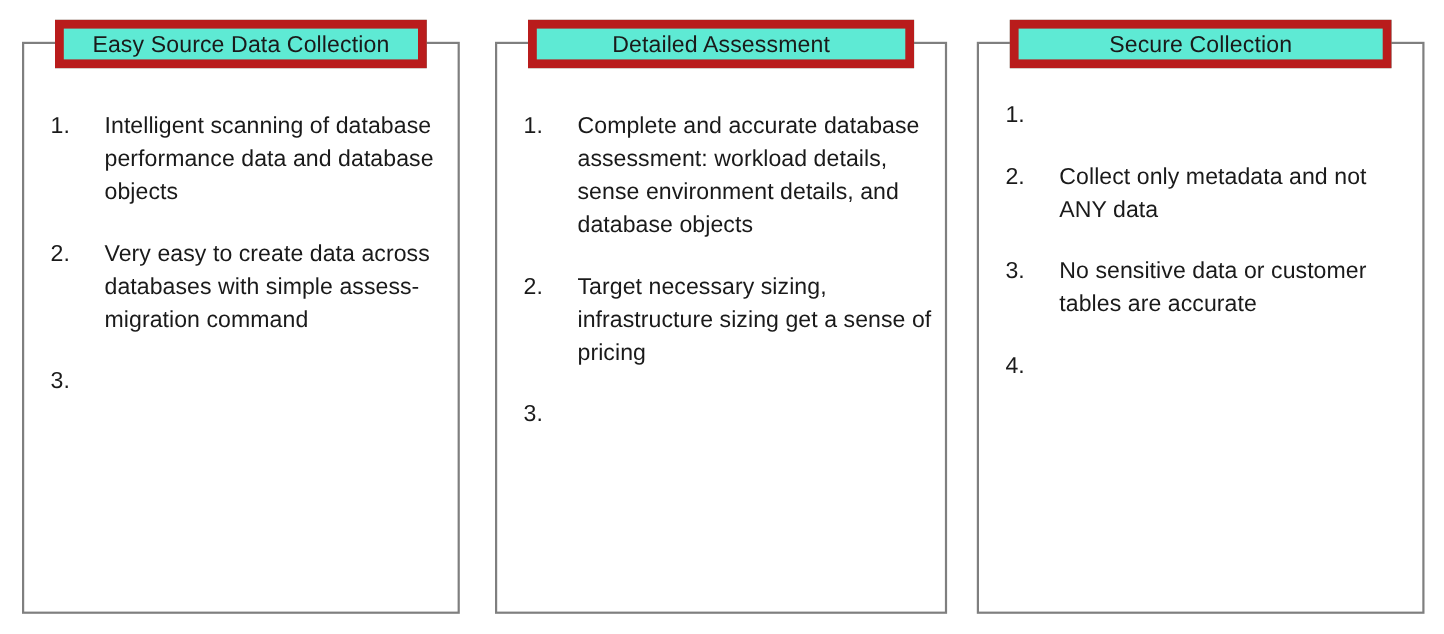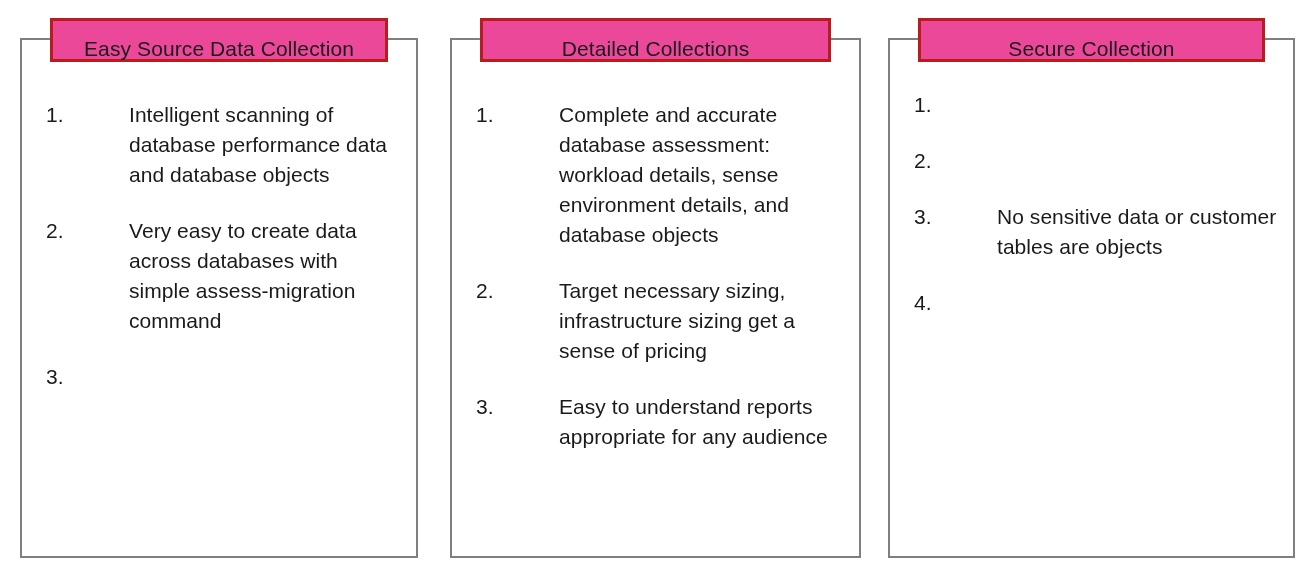--- a/index.html
+++ b/index.html
@@ -41,24 +41,24 @@
   }
 
   
   .panel-header {
     position: absolute;
     left: 30px;
     right: 30px;
     top: 0;
     height: 44px;
     box-sizing: border-box;
-    border: 3px solid #b91c1c;
-    background: #ec4899;
+    border: 8px solid #b91c1c;
+    background: #5eead4;
     display: flex;
-    align-items: flex-end;
+    align-items: center;
     justify-content: center;
     z-index: 3;
   }
 
   .panel-header-title {
     font-size: 21px;
     line-height: 1;
     color: #1a1a1a;
     letter-spacing: .1px;
     white-space: nowrap;
@@ -90,21 +90,20 @@
     line-height: 30px;
     color: #1a1a1a;
   }
 
   .item-text {
     flex: 1 1 auto;
     font-size: 21px;
     line-height: 30px;
     color: #1a1a1a;
     letter-spacing: .05px;
-    margin-left: 34px;
   }
 </style>
 </head>
 <body>
 
 <div id="stage">
 
   <div class="panel" style="left:20px; top:18px; width:398px; height:540px;">
     <div class="panel-box"></div>
     <div class="panel-list">
@@ -131,40 +130,40 @@
       <div class="list-item">
         <span class="item-number">1.</span>
         <span class="item-text">Complete and accurate database assessment: workload details, sense environment details, and database objects</span>
       </div>
       <div class="list-item">
         <span class="item-number">2.</span>
         <span class="item-text">Target necessary sizing, infrastructure sizing get a sense of pricing</span>
       </div>
       <div class="list-item">
         <span class="item-number">3.</span>
-        <span class="item-text">Easy to understand reports appropriate for any audience</span>
       </div>
     </div>
     <div class="panel-header">
-      <span class="panel-header-title">Detailed Collections</span>
+      <span class="panel-header-title">Detailed Assessment</span>
     </div>
   </div>
 
   <div class="panel" style="left:888px; top:18px; width:407px; height:540px;">
     <div class="panel-box"></div>
     <div class="panel-list" style="padding-top:28px;">
       <div class="list-item">
         <span class="item-number">1.</span>
       </div>
       <div class="list-item">
         <span class="item-number">2.</span>
+        <span class="item-text">Collect only metadata and not ANY data</span>
       </div>
       <div class="list-item">
         <span class="item-number">3.</span>
-        <span class="item-text">No sensitive data or customer tables are objects</span>
+        <span class="item-text">No sensitive data or customer tables are accurate</span>
       </div>
       <div class="list-item">
         <span class="item-number">4.</span>
       </div>
     </div>
     <div class="panel-header">
       <span class="panel-header-title">Secure Collection</span>
     </div>
   </div>
 

